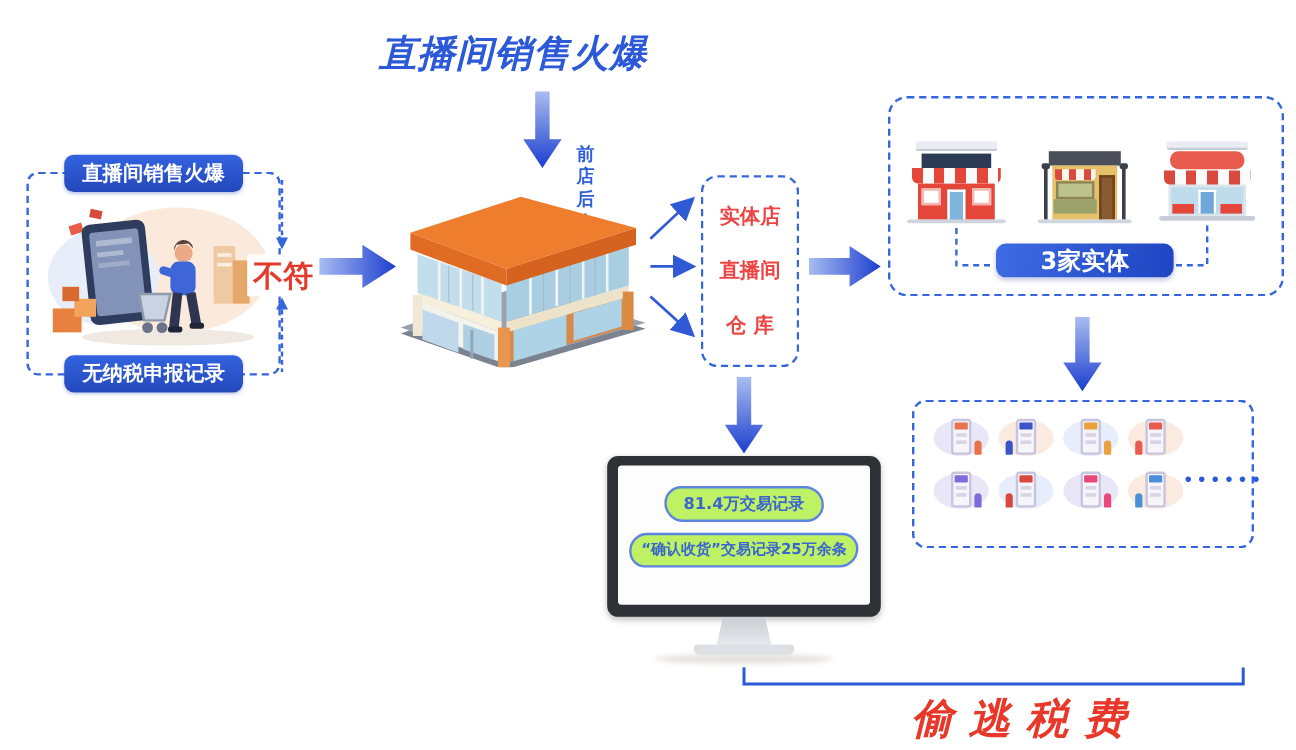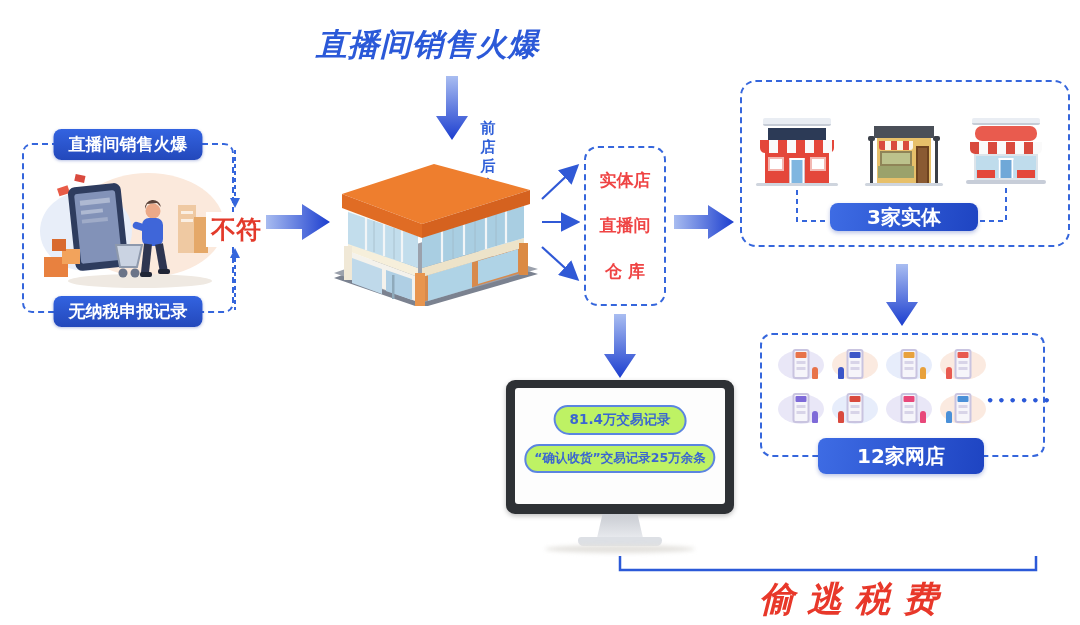--- a/index.html
+++ b/index.html
@@ -357,21 +357,20 @@
           <div class="phone"></div>
           <div class="peep"></div>
         </div>
       <div class="mini m8">
           <div class="blob"></div>
           <div class="phone"></div>
           <div class="peep"></div>
         </div>
     </div>
     <div class="dots">••••••</div>
-    <div class="count-label online-label">12家网店</div>
   </div>
 
   <svg class="abs" style="left:602px;top:314px" width="36" height="64">
     <defs>
         <linearGradient id="gd3" x1="0" y1="0" x2="0" y2="1">
       <stop offset="0" stop-color="#A9BDF1"></stop>
           <stop offset="1" stop-color="#1C3ECF"></stop>
         </linearGradient>
       </defs>
     <polygon points="12,0 24,0 24,40 34,40 18,64 2,40 12,40" fill="url(#gd3)"></polygon>

